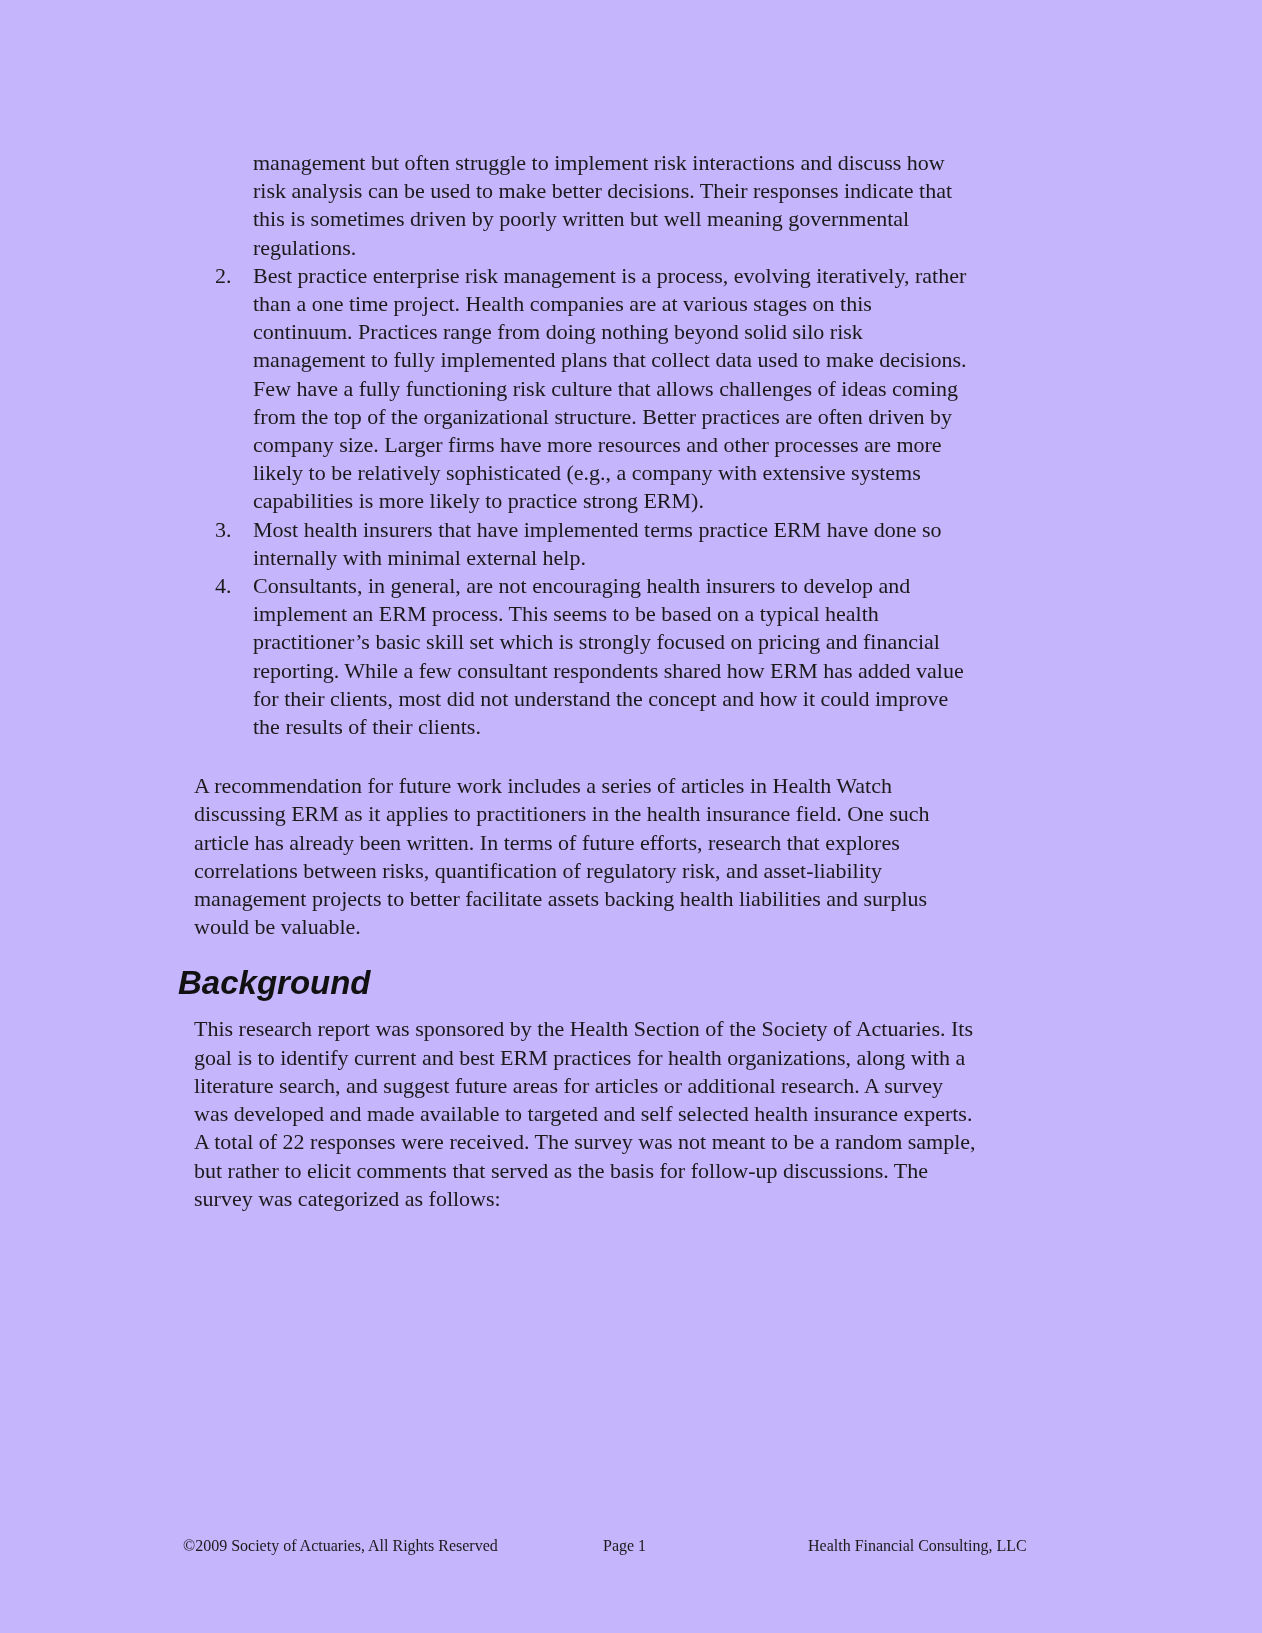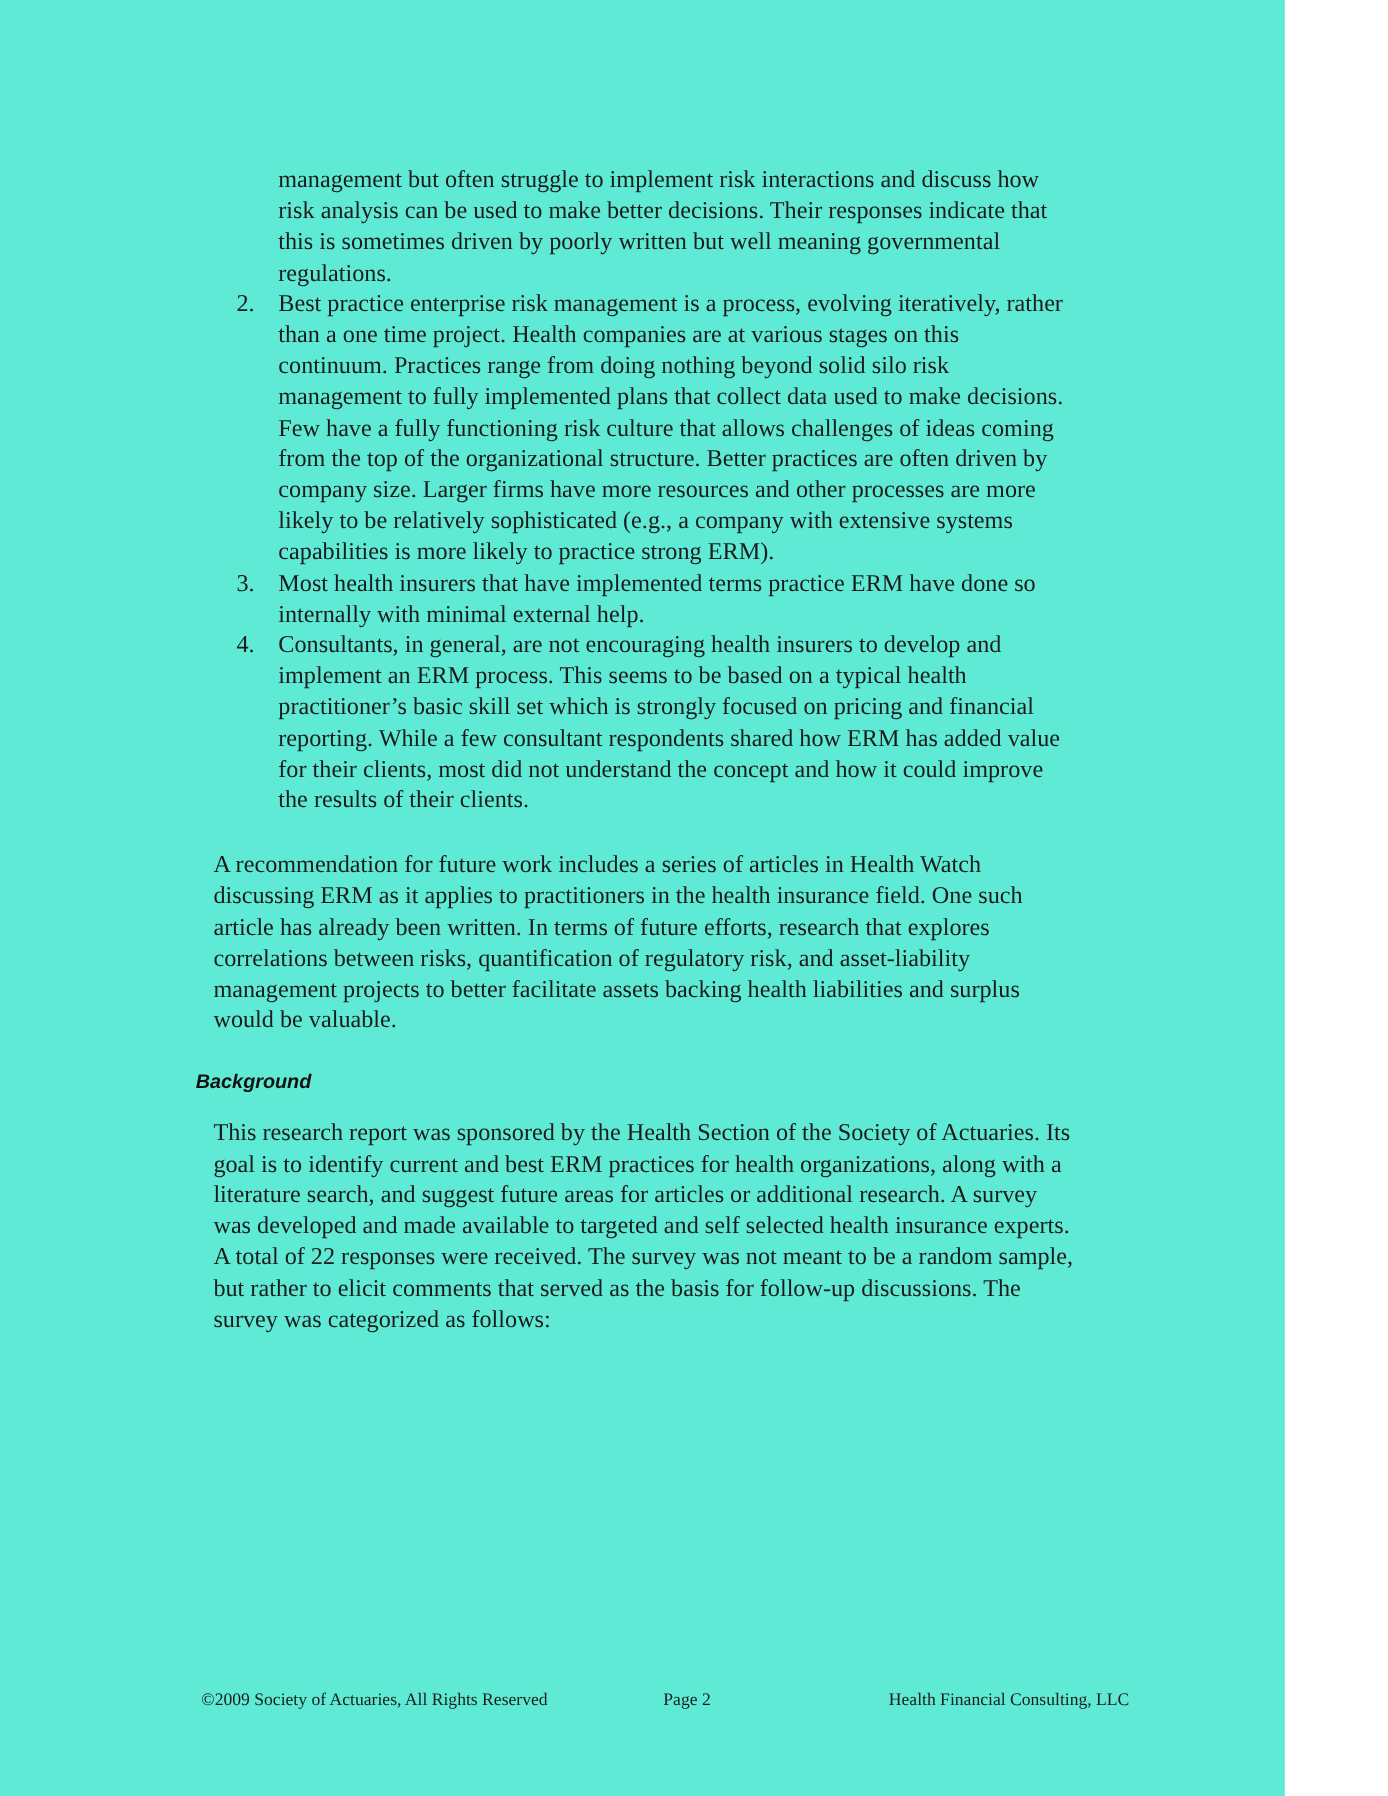--- a/index.html
+++ b/index.html
@@ -2,23 +2,23 @@
 <html><head>
 <meta charset="utf-8">
 <style>
   html, body {
     margin: 0;
     padding: 0;
     background: #ffffff;
   }
   .page {
     position: relative;
-    width: 1168px;
+    width: 1262px;
     height: 1633px;
-    background: #5eead4;
+    background: #c4b5fd;
     overflow: hidden;
     font-family: "Liberation Serif", "DejaVu Serif", serif;
     color: #1b1b1b;
   }
   .content {
     position: absolute;
     left: 178px;
     top: 149px;
     width: 900px;
     font-size: 22px;
@@ -44,21 +44,21 @@
     white-space: pre;
   }
   .para-future-work {
     margin-top: 31px;
   }
   .section-heading {
     margin: 26px 0 6px 0;
     font-family: "Liberation Sans", "DejaVu Sans", sans-serif;
     font-style: italic;
     font-weight: bold;
-    font-size: 18px;
+    font-size: 33px;
     line-height: 32px;
     color: #111111;
   }
   .footer {
     position: absolute;
     top: 1536px;
     left: 0;
     width: 100%;
     height: 24px;
     font-size: 16px;
@@ -146,17 +146,17 @@
 literature search, and suggest future areas for articles or additional research. A survey
 was developed and made available to targeted and self selected health insurance experts.
 A total of 22 responses were received. The survey was not meant to be a random sample,
 but rather to elicit comments that served as the basis for follow-up discussions. The
 survey was categorized as follows:</p>
 
   </div>
 
   <div class="footer">
     <span class="footer-copyright">©2009 Society of Actuaries, All Rights Reserved</span>
-    <span class="footer-page">Page 2</span>
+    <span class="footer-page">Page 1</span>
     <span class="footer-company">Health Financial Consulting, LLC</span>
   </div>
 
 </div>
 
 </body></html>

